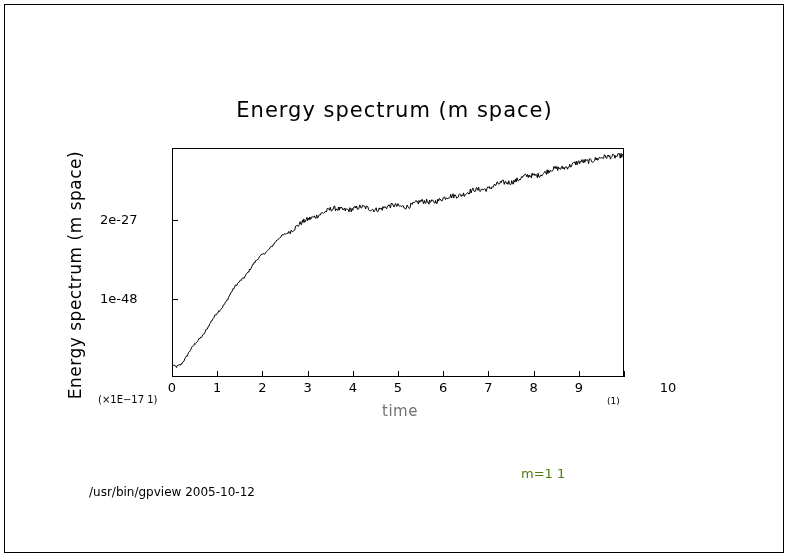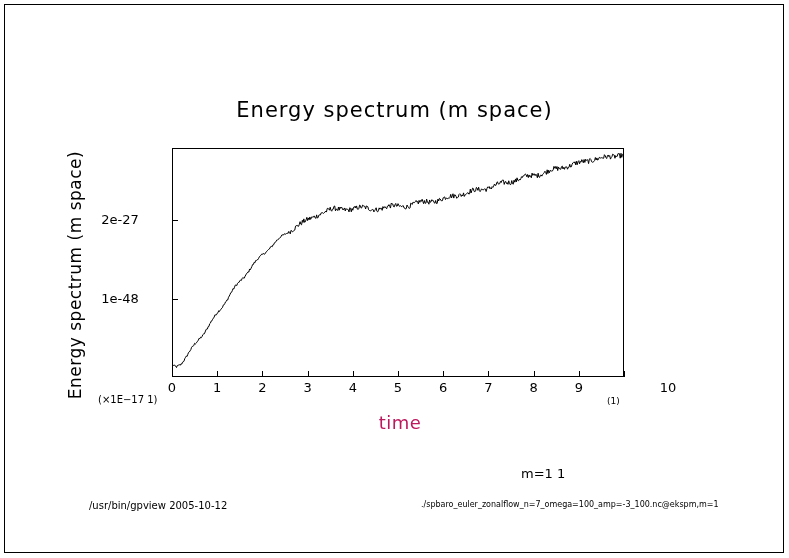--- a/index.html
+++ b/index.html
@@ -44,26 +44,26 @@
     text-align: center;
     font-size: 17px;
     letter-spacing: 0.5px;
     color: #000000;
     transform: rotate(-90deg);
     transform-origin: 50% 50%;
   }
   .xlabel {
     position: absolute;
     left: 310px;
-    top: 412px;
+    top: 402px;
     width: 180px;
     text-align: center;
-    font-size: 18px;
+    font-size: 15px;
     letter-spacing: 0.5px;
-    color: #be185d;
+    color: #737373;
   }
   #plotbox {
     position: absolute;
     left: 172px;
     top: 148px;
     width: 452px;
     height: 229px;
     border: 1px solid #000000;
     box-sizing: border-box;
   }
@@ -79,23 +79,23 @@
     font-size: 13px;
     color: #000000;
     text-align: center;
     width: 30px;
     top: 380px;
   }
   .ytick-label {
     position: absolute;
     font-size: 13px;
     color: #000000;
-    text-align: center;
+    text-align: left;
     width: 64px;
-    left: 88px;
+    left: 100px;
   }
   .corner-left {
     position: absolute;
     left: 98px;
     top: 394px;
     font-size: 10px;
     color: #000000;
     white-space: nowrap;
   }
   .corner-right {
@@ -104,28 +104,28 @@
     top: 396px;
     font-size: 9px;
     color: #000000;
     white-space: nowrap;
   }
   .legend {
     position: absolute;
     left: 521px;
     top: 466px;
     font-size: 13px;
-    color: #000000;
+    color: #4d7c0f;
     white-space: nowrap;
   }
   .footer-left {
     position: absolute;
     left: 89px;
-    top: 500px;
-    font-size: 10px;
+    top: 485px;
+    font-size: 12px;
     color: #000000;
     white-space: nowrap;
   }
   .footer-right {
     position: absolute;
     left: 421px;
     top: 500px;
     font-size: 8px;
     color: #000000;
     white-space: nowrap;
@@ -152,21 +152,20 @@
 
   <div id="xticks"></div>
   <div id="yticks"></div>
 
   <div class="corner-left">(×1E−17 1)</div>
   <div class="corner-right">(1)</div>
 
   <div class="legend">m=1  1</div>
 
   <div class="footer-left">/usr/bin/gpview   2005-10-12</div>
-  <div class="footer-right">./spbaro_euler_zonalflow_n=7_omega=100_amp=-3_100.nc@ekspm,m=1</div>
 
 <div class="xtick-label" style="left: 157px;">0</div>
     <div style="position: absolute; left: 172px; top: 371px; width: 1px; height: 6px; background: rgb(0, 0, 0);"></div>
     <div class="xtick-label" style="left: 202.2px;">1</div>
     <div style="position: absolute; left: 217.2px; top: 371px; width: 1px; height: 6px; background: rgb(0, 0, 0);"></div>
     <div class="xtick-label" style="left: 247.4px;">2</div>
     <div style="position: absolute; left: 262.4px; top: 371px; width: 1px; height: 6px; background: rgb(0, 0, 0);"></div>
     <div class="xtick-label" style="left: 292.6px;">3</div>
     <div style="position: absolute; left: 307.6px; top: 371px; width: 1px; height: 6px; background: rgb(0, 0, 0);"></div>
     <div class="xtick-label" style="left: 337.8px;">4</div>

